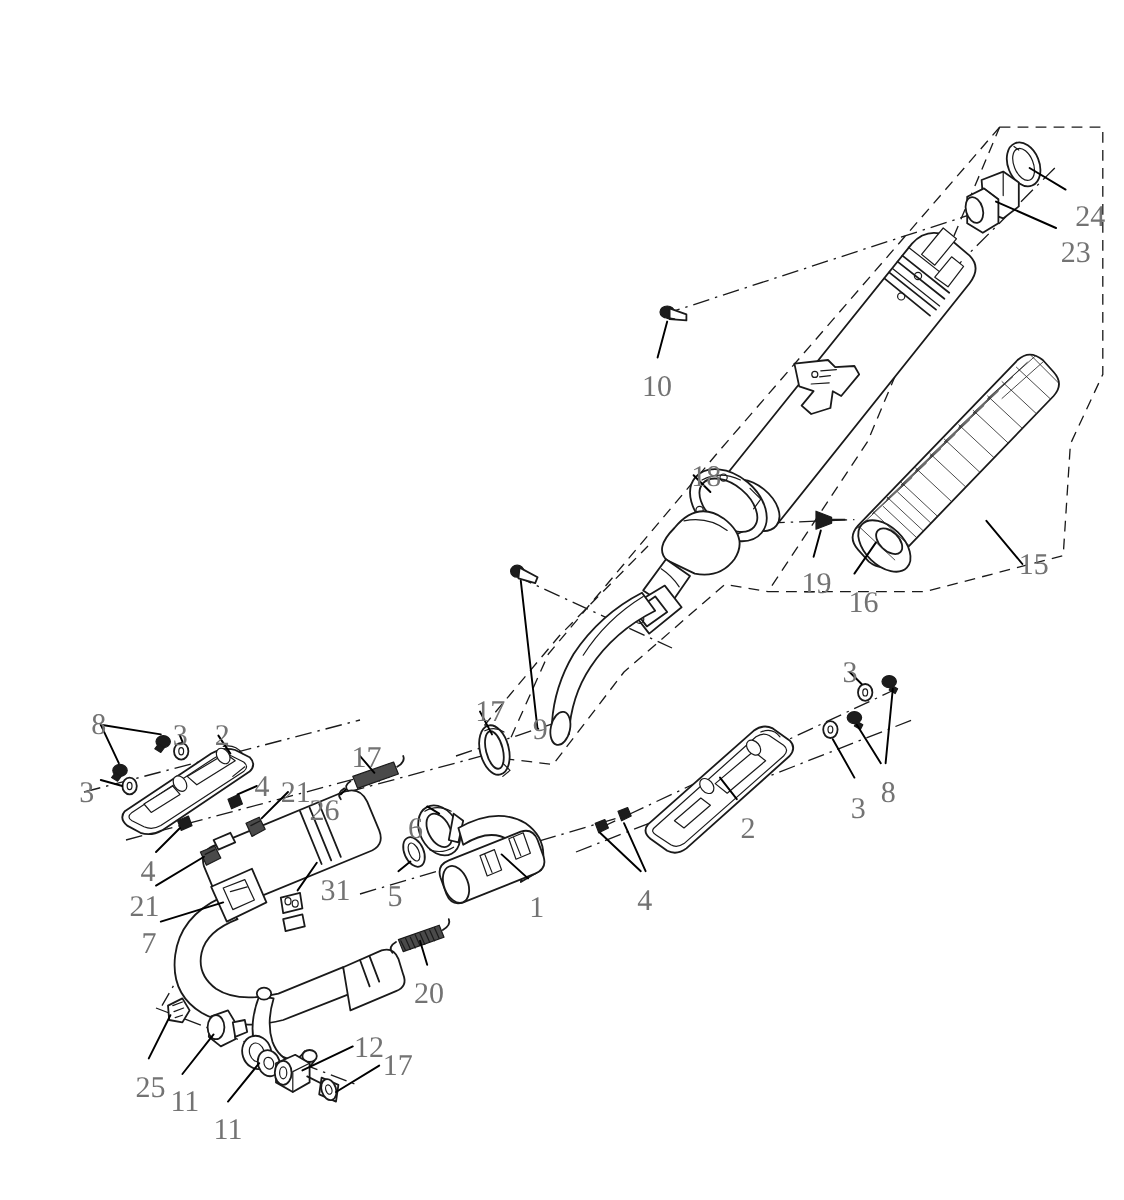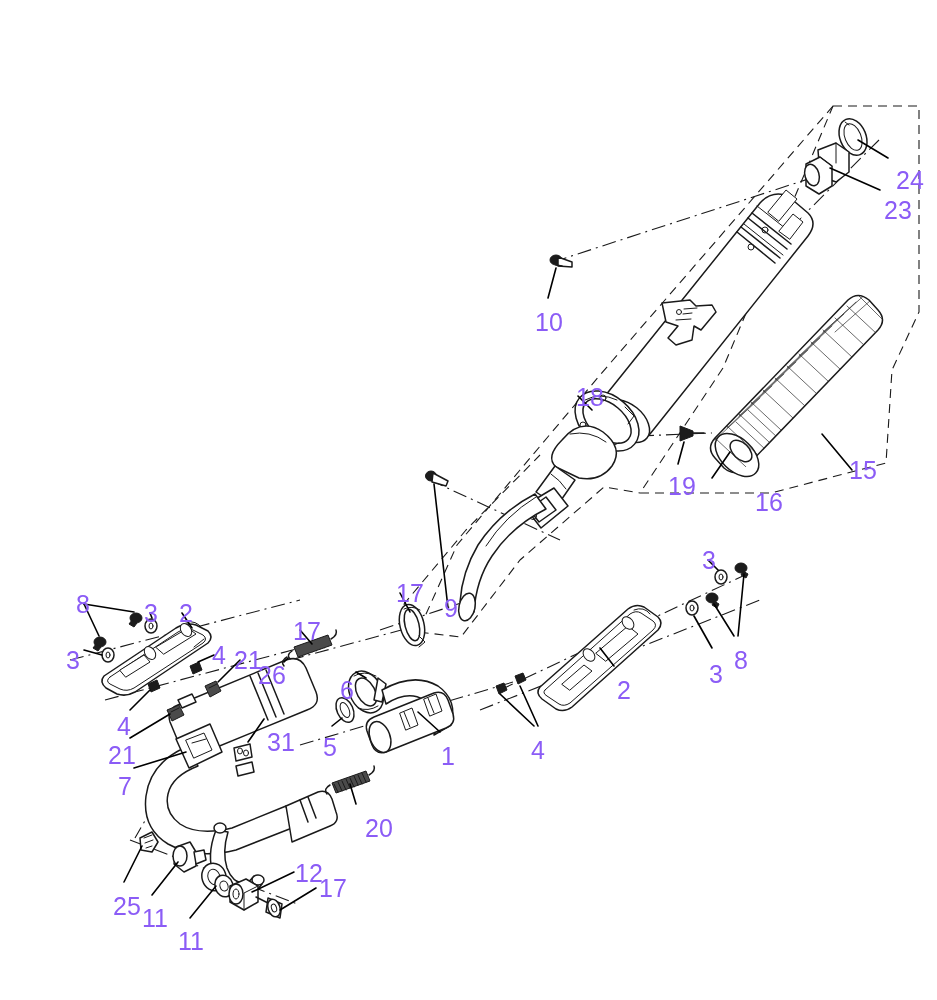--- a/index.html
+++ b/index.html
@@ -20,24 +20,24 @@
   }
   #diagram-svg {
     position: absolute;
     left: 0;
     top: 0;
     width: 937px;
     height: 1000px;
   }
   .callout-label {
     position: absolute;
-    font-family: Liberation Sans, sans-serif;
+    font-family: Liberation Serif, serif;
     font-size: 25px;
     font-weight: 400;
-    color: #8b5cf6;
+    color: #737373;
     line-height: 1;
     white-space: nowrap;
     user-select: none;
   }
   
   .ln     { fill: none; stroke: #1a1a1a; stroke-width: 1.5; stroke-linecap: round; stroke-linejoin: round; }
   .ln-thin{ fill: none; stroke: #1a1a1a; stroke-width: 1; stroke-linecap: round; stroke-linejoin: round; }
   .ln-hair{ fill: none; stroke: #2a2a2a; stroke-width: 0.7; stroke-linecap: round; stroke-linejoin: round; }
   .fillw  { fill: #ffffff; stroke: #1a1a1a; stroke-width: 1.5; stroke-linejoin: round; stroke-linecap: round; }
   .fillw-thin { fill: #ffffff; stroke: #1a1a1a; stroke-width: 1; stroke-linejoin: round; stroke-linecap: round; }
@@ -596,26 +596,26 @@
       <div class="callout-label" style="left: 118px; top: 774px;">7</div>
       <div class="callout-label" style="left: 76px; top: 592px;">8</div>
       <div class="callout-label" style="left: 734px; top: 648px;">8</div>
       <div class="callout-label" style="left: 444px; top: 596px;">9</div>
       <div class="callout-label" style="left: 535px; top: 310px;">10</div>
       <div class="callout-label" style="left: 178px; top: 929px;">11</div>
       <div class="callout-label" style="left: 295px; top: 861px;">12</div>
       <div class="callout-label" style="left: 319px; top: 876px;">17</div>
       <div class="callout-label" style="left: 142px; top: 906px;">11</div>
       <div class="callout-label" style="left: 849px; top: 458px; text-align: right;">15</div>
-      <div class="callout-label" style="left: 707px; top: 490px; margin-left: 48px;">16</div>
+      <div class="callout-label" style="left: 707px; top: 490px;">16</div>
       <div class="callout-label" style="left: 396px; top: 581px;">17</div>
       <div class="callout-label" style="left: 293px; top: 619px;">17</div>
       <div class="callout-label" style="left: 576px; top: 385px;">18</div>
       <div class="callout-label" style="left: 668px; top: 474px;">19</div>
-      <div class="callout-label" style="left: 365px; top: 816px;">20</div>
+      <div class="callout-label" style="left: 345px; top: 816px;">20</div>
       <div class="callout-label" style="left: 234px; top: 648px;">21</div>
       <div class="callout-label" style="left: 108px; top: 743px;">21</div>
       <div class="callout-label" style="left: 267px; top: 730px;">31</div>
       <div class="callout-label" style="left: 884px; top: 198px;">23</div>
       <div class="callout-label" style="left: 896px; top: 168px;">24</div>
       <div class="callout-label" style="left: 113px; top: 894px;">25</div>
       <div class="callout-label" style="left: 258px; top: 663px;">26</div>
     </div>
 
 </div>

